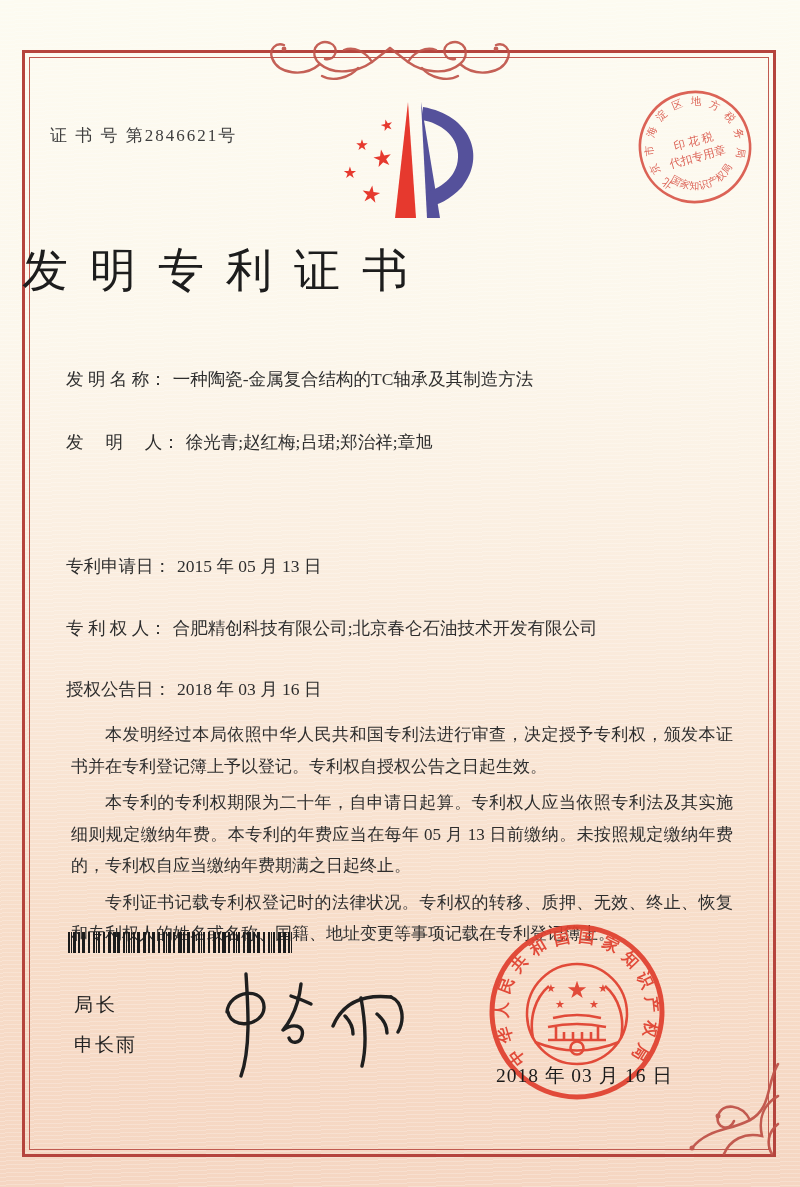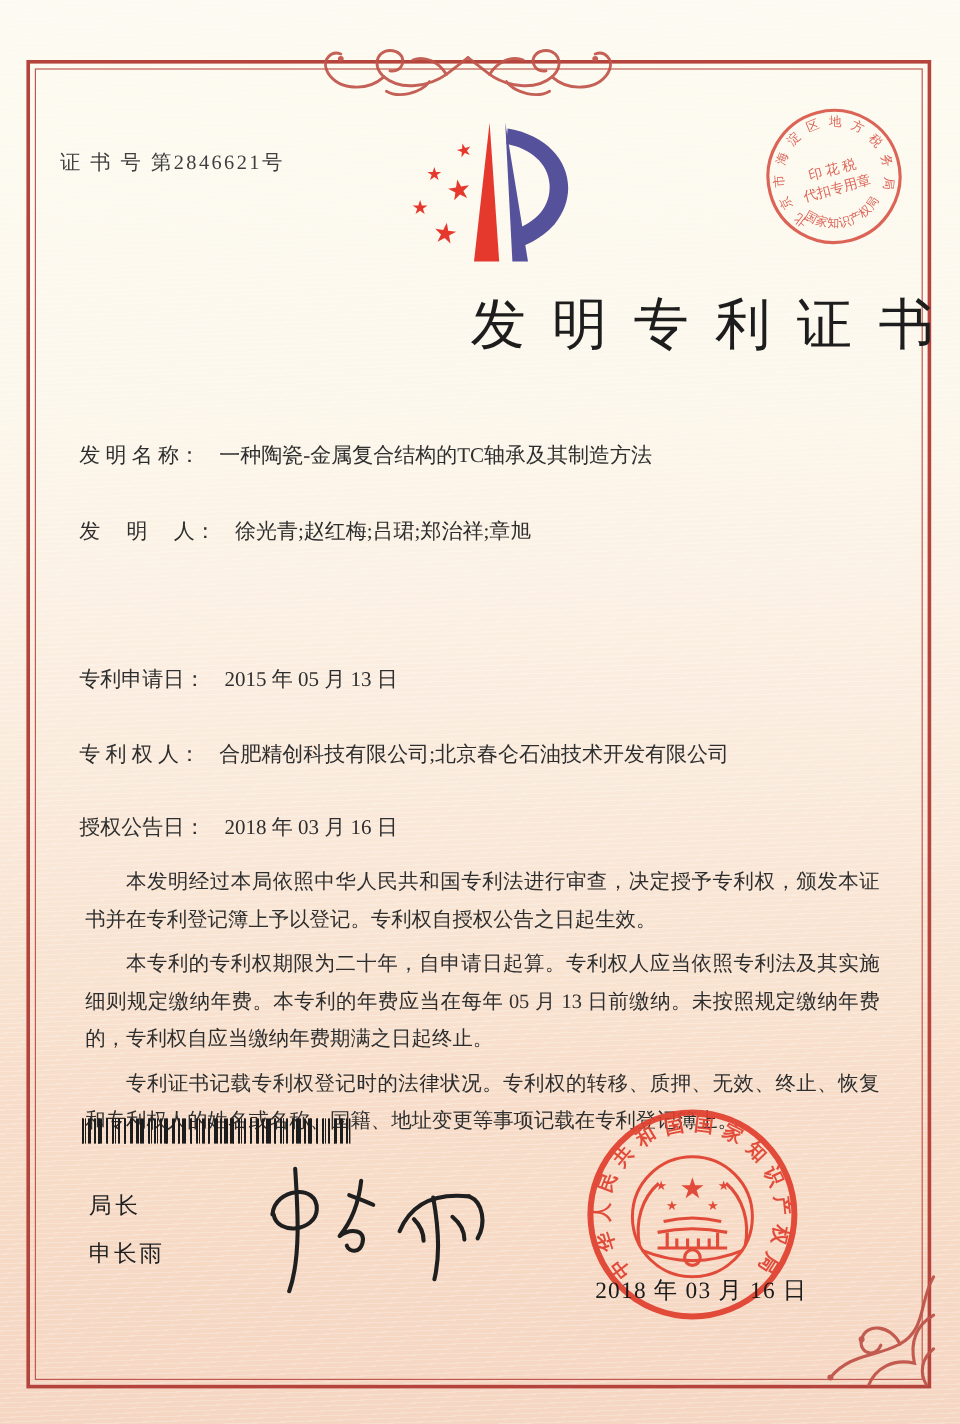--- a/index.html
+++ b/index.html
@@ -23,27 +23,27 @@
   }
   .frame-inner{
     position:absolute;left:29px;top:57px;right:31px;bottom:37px;
     border:1px solid #c05a50;z-index:2;
   }
   .abs{position:absolute;z-index:3;}
   .cert-no{
     left:50px;top:124px;font-size:17px;letter-spacing:2px;color:#3e3e3e;text-align:center;
   }
   .title{
-    left:0;right:0;top:240px;text-align:right;
+    left:0;right:0;top:240px;text-align:left;
     font-size:46px;color:#1d1d1d;letter-spacing:22px;text-indent:22px;
     font-weight:500;
   }
   .field{left:66px;right:50px;font-size:17.5px;color:#2e2e2e;display:flex;}
   .field .lab{white-space:pre;flex:0 0 auto;}
-  .field .val{margin-left:16px;}
+  .field .val{margin-left:6px;}
   .paras{left:66px;width:672px;top:714px;font-size:17px;line-height:31.5px;color:#2e2e2e;}
   .paras p{margin:5px;text-indent:2em;text-align:justify;}
   .barcode{
     left:68px;top:932px;width:224px;height:21px;
     background:
       repeating-linear-gradient(90deg,#1c1c1c 0 2px,rgba(0,0,0,0) 2px 5px),
       repeating-linear-gradient(90deg,#1c1c1c 0 1px,rgba(0,0,0,0) 1px 7px),
       repeating-linear-gradient(90deg,rgba(0,0,0,0) 0 3px,#1c1c1c 3px 4px,rgba(0,0,0,0) 4px 11px);
   }
   .pos-label{left:74px;top:992px;font-size:19px;color:#222;letter-spacing:3px;

